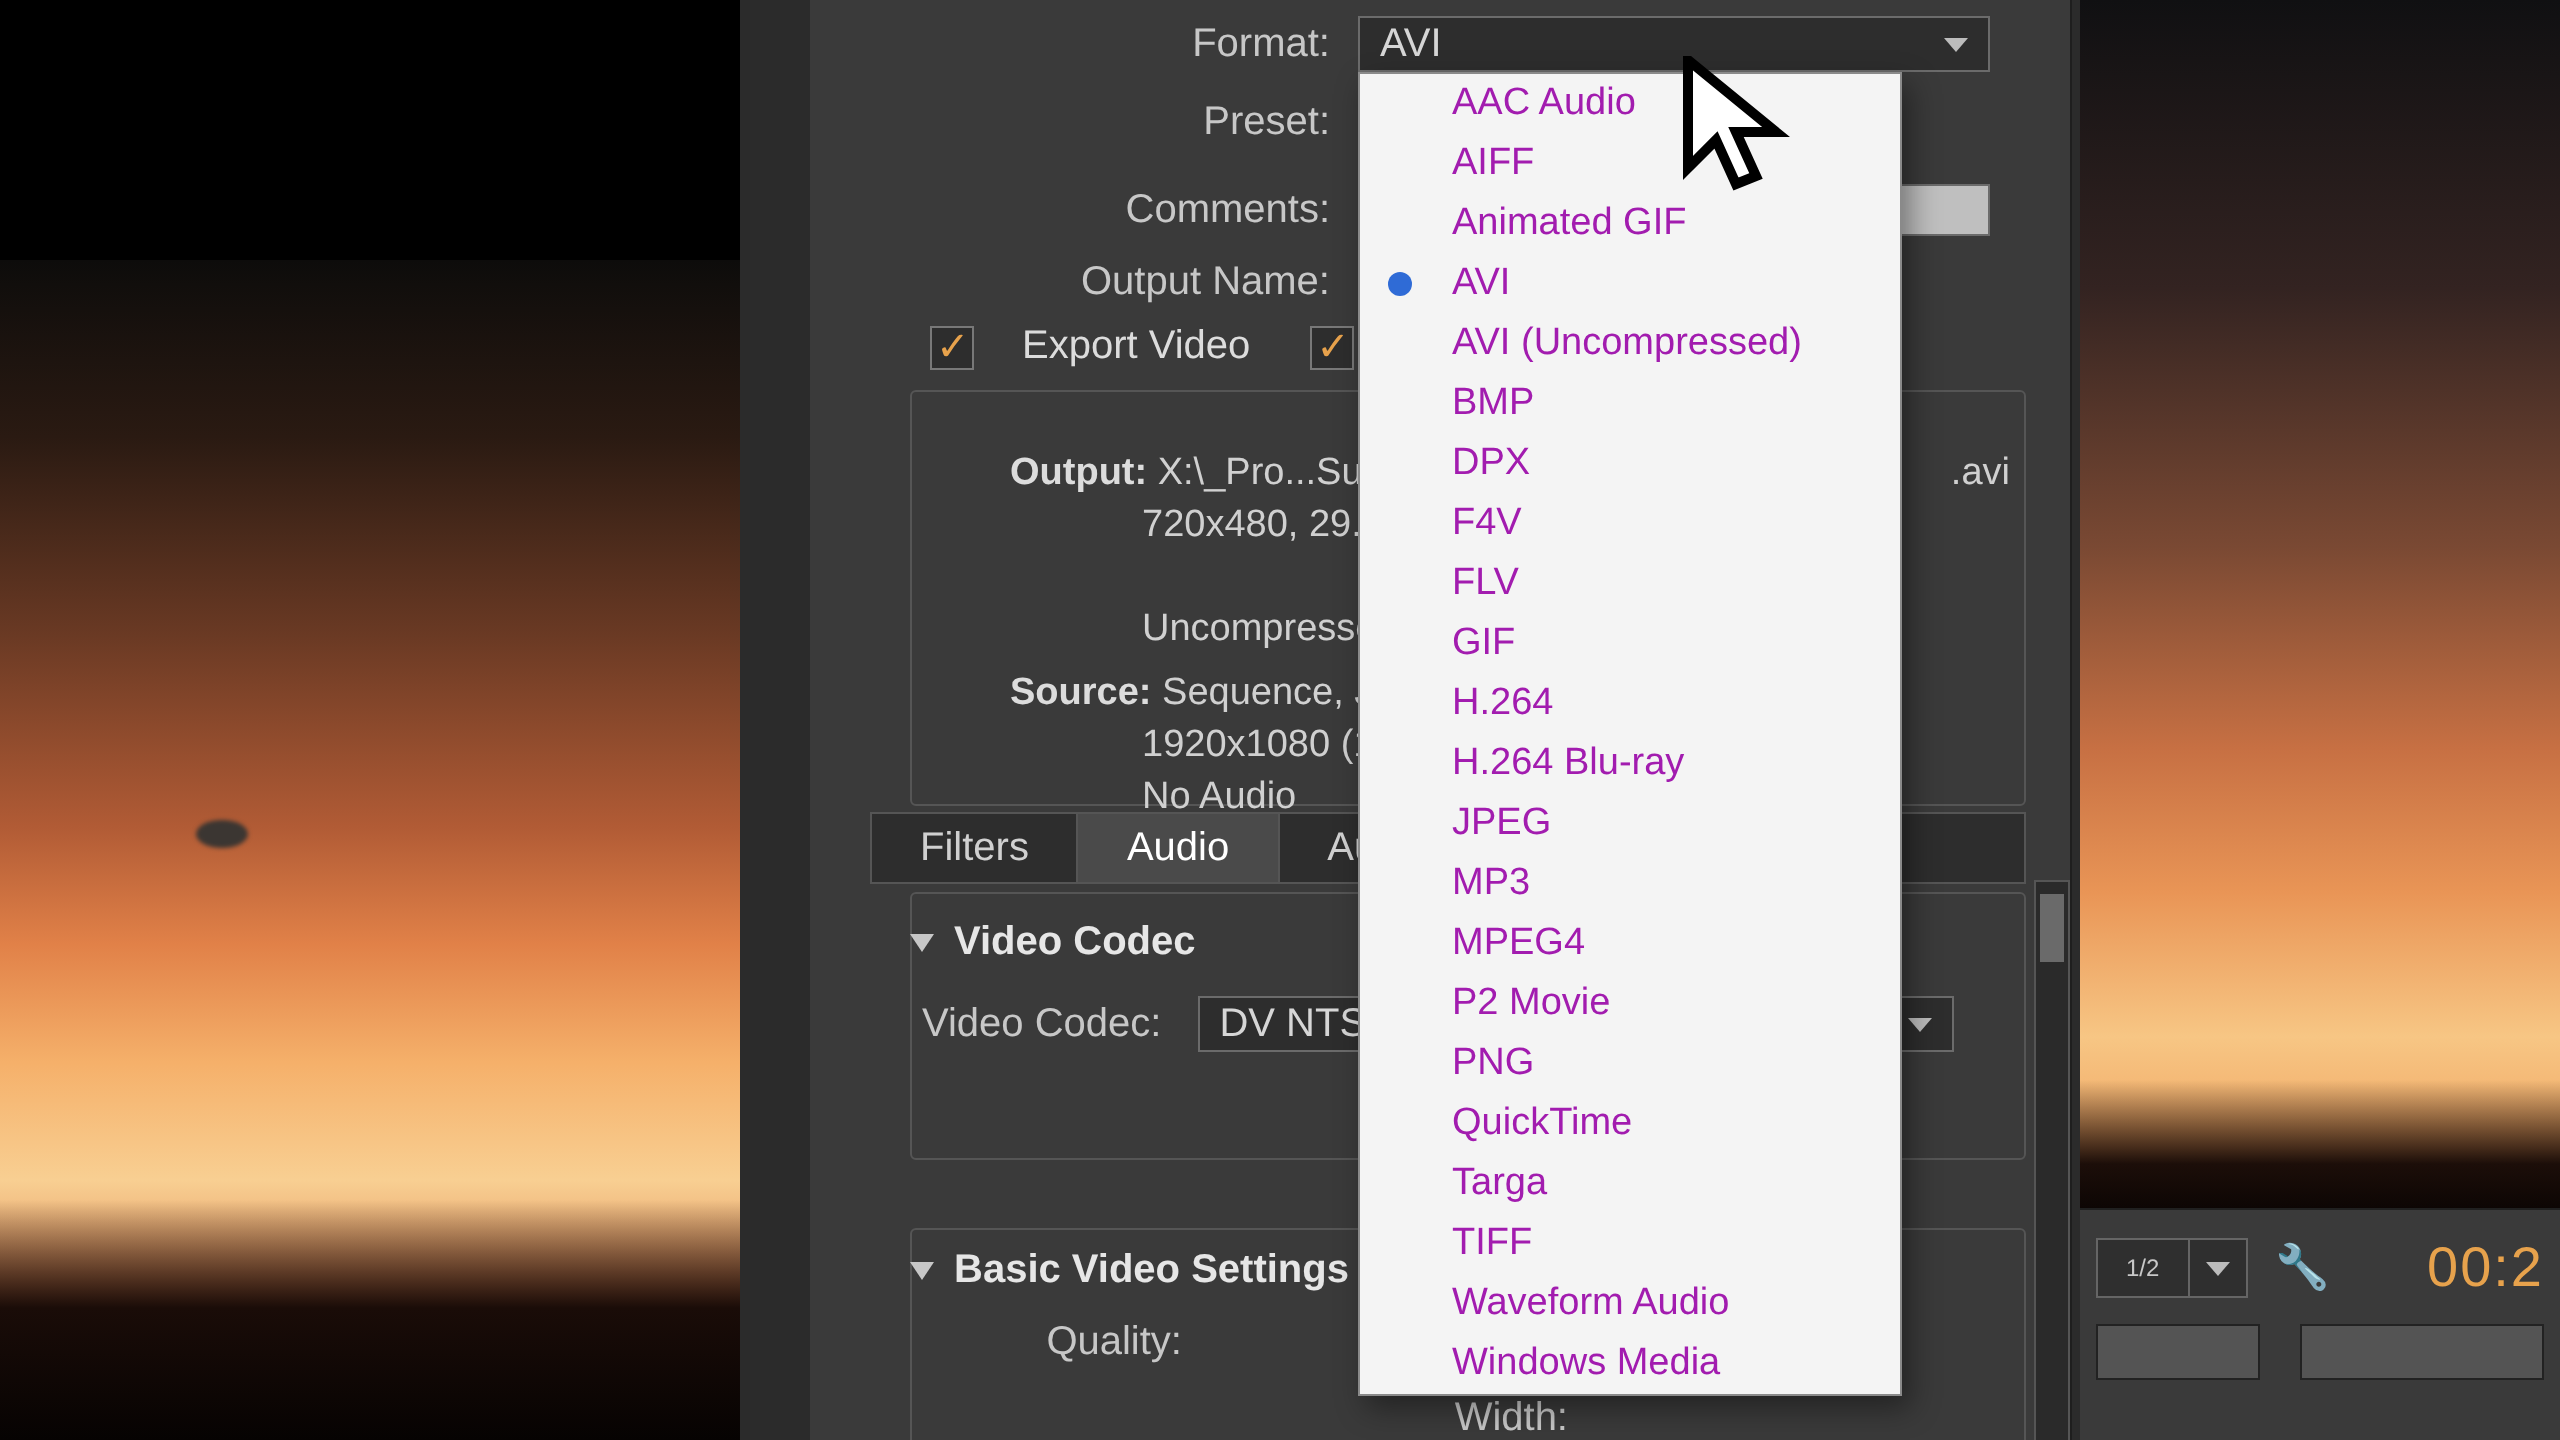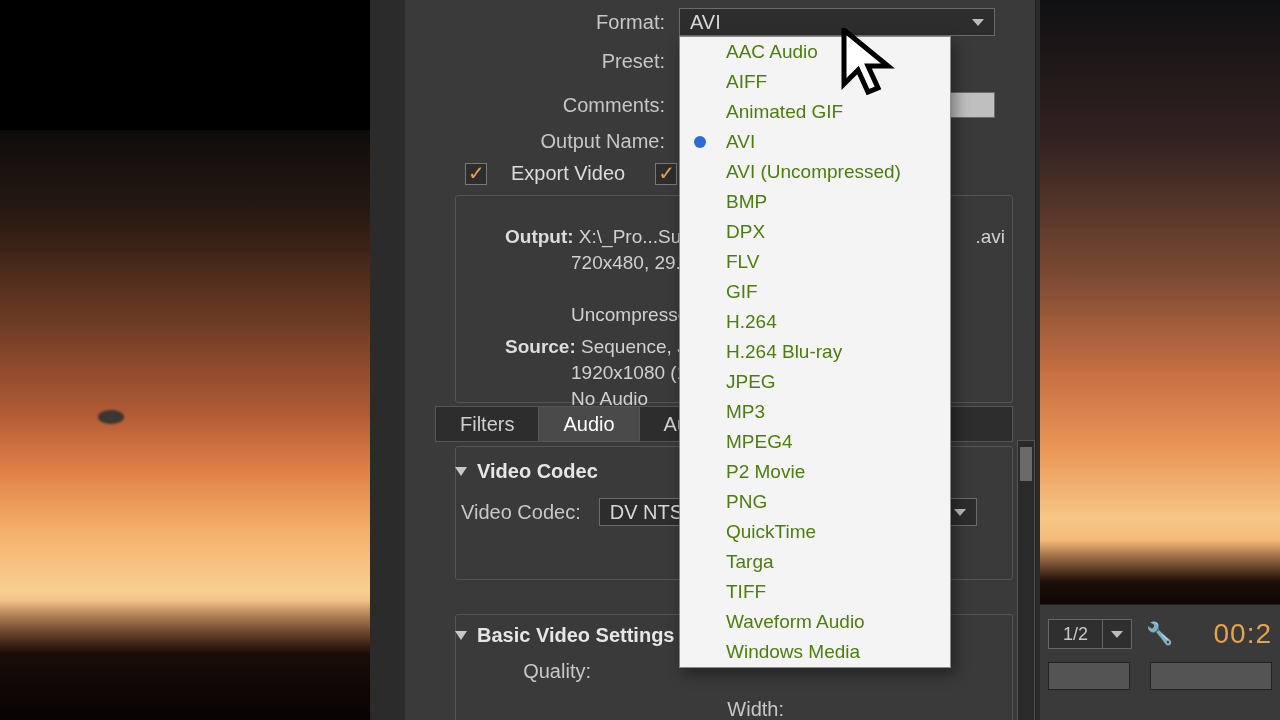--- a/index.html
+++ b/index.html
@@ -27,21 +27,21 @@
 
   
   .right-ui{position:absolute;left:1040px;right:0;bottom:0;height:115px;
     background:#3a3a3a;border-top:1px solid #202020;}
   .rt-row{position:absolute;left:8px;right:8px;height:34px;display:flex;
     align-items:center;gap:8px;}
   .rt-row.top{top:12px;}
   .rt-row.bot{top:54px;}
   .zoom-dd{display:flex;align-items:center;border:1px solid #656565;
     background:#2f2f2f;height:28px;}
-  .zoom-dd .val{color:#c8c8c8;font-size:18px;padding:0 14px;}
+  .zoom-dd .val{color:#c8c8c8;font-size:12px;padding:0 14px;}
   .zoom-dd .arr{width:28px;height:28px;border-left:1px solid #656565;
     position:relative;}
   .zoom-dd .arr::after{content:"";position:absolute;left:8px;top:11px;
     border-left:6px solid transparent;border-right:6px solid transparent;
     border-top:7px solid #bcbcbc;}
   .tc{color:#e7a24c;font-size:28px;letter-spacing:1px;margin-left:auto;}
   .icon-wrench{color:#bcbcbc;font-size:22px;margin-left:6px;}
   .track1{flex:1;height:26px;background:#545454;border:1px solid #222;}
   .track2{width:120px;height:26px;background:#545454;border:1px solid #222;
     margin-left:12px;}
@@ -110,21 +110,21 @@
   .basic-row .lbl2{width:90px;text-align:right;}
   .hot{color:#f9a8d4;}
 
   .vscroll{position:absolute;left:612px;top:440px;width:16px;height:280px;
     background:#2a2a2a;border:1px solid #555;}
   .vscroll .thumb{position:absolute;left:2px;right:2px;top:6px;height:34px;
     background:#6a6a6a;}
 
   
   .menu{position:absolute;left:679px;top:36px;width:270px;background:#f4f4f4;
-    color:#4d7c0f;border:1px solid #8a8a8a;z-index:50;box-shadow:4px 6px 14px rgba(0,0,0,.4);}
+    color:#a21caf;border:1px solid #8a8a8a;z-index:50;box-shadow:4px 6px 14px rgba(0,0,0,.4);}
   .mi{height:30px;display:flex;align-items:center;padding-left:46px;
     font-size:19px;position:relative;cursor:default;}
   .mi .dot{position:absolute;left:14px;top:9px;width:12px;height:12px;
     border-radius:50%;background:#2f6bd6;display:none;}
   .mi.sel .dot{display:block;}
 
   
   .cursor{position:absolute;left:840px;top:28px;z-index:60;pointer-events:none;}
 </style>
 </head>
@@ -268,20 +268,23 @@
       <div class="mi">
         <span>AVI (Uncompressed)</span>
       </div>
       <div class="mi">
         <span>BMP</span>
       </div>
       <div class="mi">
         <span>DPX</span>
       </div>
       <div class="mi">
+        <span>F4V</span>
+      </div>
+      <div class="mi">
         <span>FLV</span>
       </div>
       <div class="mi">
         <span>GIF</span>
       </div>
       <div class="mi">
         <span>H.264</span>
       </div>
       <div class="mi">
         <span>H.264 Blu-ray</span>

